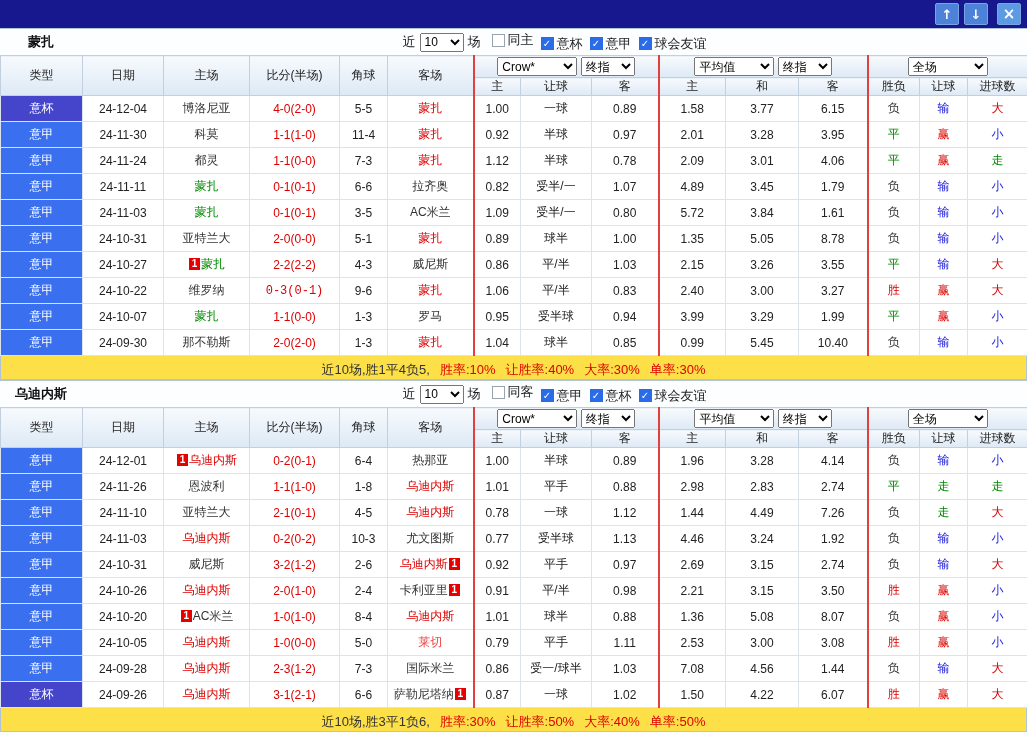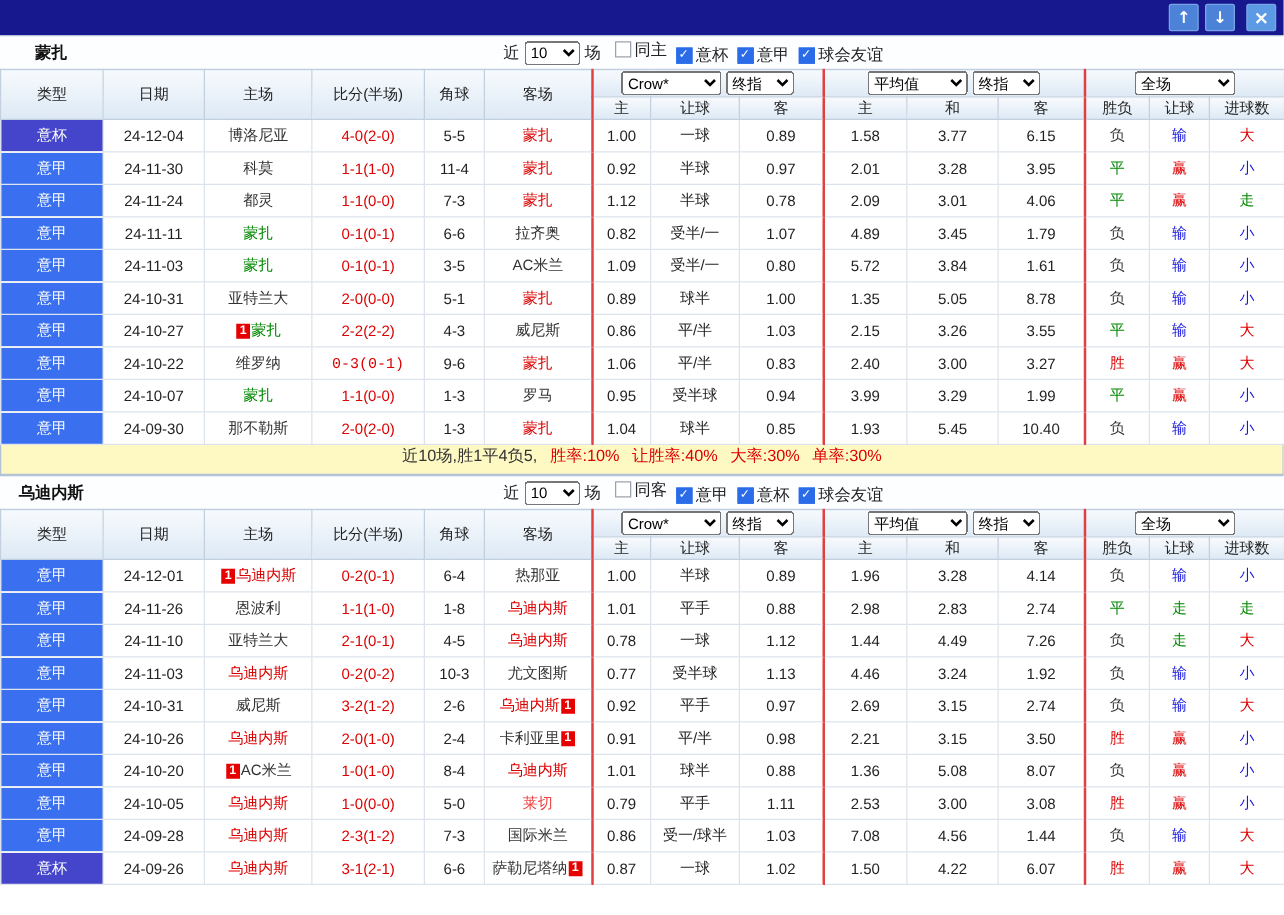--- a/index.html
+++ b/index.html
@@ -40,22 +40,22 @@
   .hrow-a th{height:21px}
   .hrow-b th{height:18px}
   .group-cell{padding:1px 0}
   tbody td{height:26px;background:#fff}
   .sep-red{border-right:2px solid #e04040 !important}
 
   .badge{display:inline-block;min-width:11px;height:12px;line-height:12px;background:#e60000;color:#fff;
          font-size:10px;font-weight:bold;padding:0 1px;margin:0 1px;vertical-align:1px}
 
   
-  .summary{height:24px;display:flex;align-items:flex-start;justify-content:center;gap:10px;font-size:13px;
-           background:#fef9c3;border:1px solid #b3c3d6;border-top:none}
+  .summary{height:24px;display:flex;align-items:flex-end;justify-content:center;gap:10px;font-size:13px;
+           background:#fde047;border:1px solid #b3c3d6;border-top:none}
   .sum-prefix{color:#333}
   .sum-stat{color:#d00}
 </style>
 </head>
 <body>
 
 <div class="page">
 
   <header class="titlebar">
     <div class="titlebar-buttons">
@@ -294,21 +294,21 @@
           <tr>
             <td style="background: rgb(58, 112, 240); color: rgb(255, 255, 255);">意甲</td>
             <td>24-09-30</td>
             <td><span style="color: rgb(51, 51, 51);">那不勒斯</span></td>
             <td style="color: rgb(221, 0, 0);">2-0(2-0)</td>
             <td>1-3</td>
             <td class="sep-red"><span style="color: rgb(221, 0, 0);">蒙扎</span></td>
             <td>1.04</td>
             <td>球半</td>
             <td class="sep-red">0.85</td>
-            <td>1.93</td>
+            <td>0.99</td>
             <td>5.45</td>
             <td class="sep-red">10.40</td>
             <td style="color: rgb(51, 51, 51);">负</td>
             <td style="color: rgb(23, 23, 221);">输</td>
             <td style="color: rgb(23, 23, 221);">小</td>
           </tr>
         </tbody>
     </table>
     <div class="summary">
       <span class="sum-prefix">近10场,胜1平4负5,</span>
@@ -557,15 +557,22 @@
             <td class="sep-red">1.02</td>
             <td>1.50</td>
             <td>4.22</td>
             <td class="sep-red">6.07</td>
             <td style="color: rgb(221, 0, 0);">胜</td>
             <td style="color: rgb(221, 0, 0);">赢</td>
             <td style="color: rgb(221, 0, 0);">大</td>
           </tr>
         </tbody>
     </table>
+    <div class="summary">
+      <span class="sum-prefix">近10场,胜3平1负6,</span>
+      <span class="sum-stat">胜率:30%</span>
+      <span class="sum-stat">让胜率:50%</span>
+      <span class="sum-stat">大率:40%</span>
+      <span class="sum-stat">单率:50%</span>
+    </div>
   </section>
 
 </div>
 
 </body></html>

